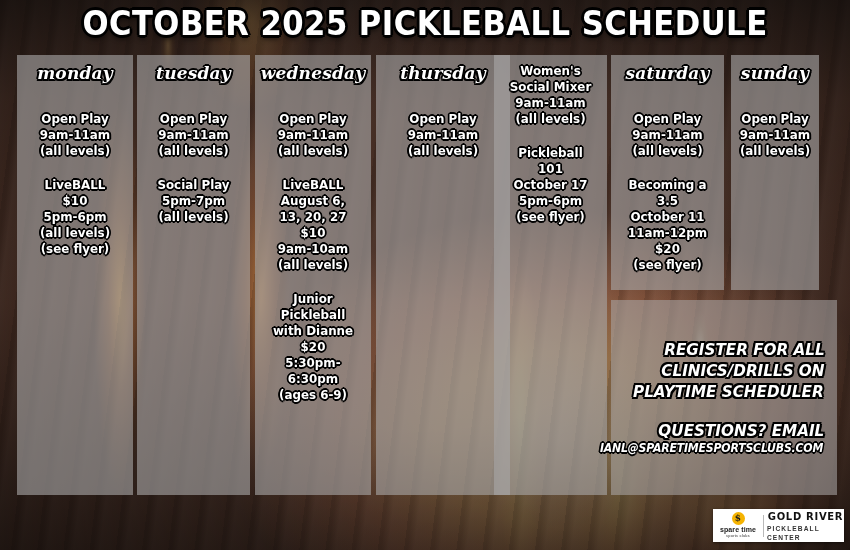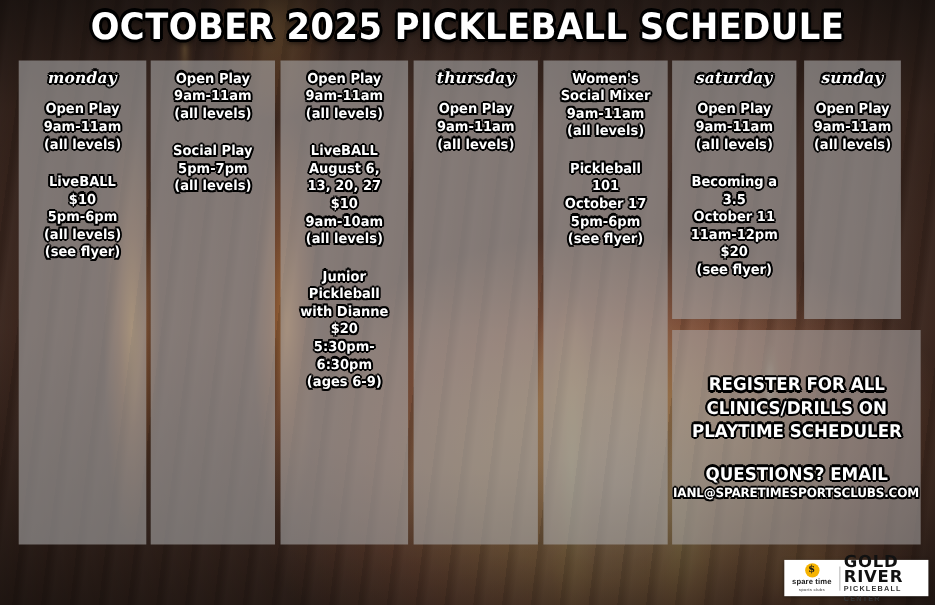--- a/index.html
+++ b/index.html
@@ -77,24 +77,24 @@
     position:absolute;
     background: rgba(168,166,166,.62);
     box-sizing:border-box;
     padding: 8px 4px 10px 4px;
     text-align:center;
   }
   .day-name {
     font-family:"DejaVu Serif", serif;
     font-style: italic;
     font-weight:700;
-    font-size:14px;
+    font-size:17px;
     color:#fff;
     letter-spacing:.2px;
-    margin-bottom: 12px;
+    margin-bottom: 28px;
     text-shadow:
       -1.5px -1.5px 0 #000, 1.5px -1.5px 0 #000, -1.5px 1.5px 0 #000, 1.5px 1.5px 0 #000,
       -2px 0 0 #000, 2px 0 0 #000, 0 -2px 0 #000, 0 2px 0 #000;
   }
   .event {
     margin-bottom: 18px;
   }
   .event:last-child { margin-bottom:0; }
   .line {
     font-family:"DejaVu Sans", sans-serif;
@@ -108,23 +108,24 @@
       -1.9px 0 0 #000, 1.9px 0 0 #000, 0 -1.9px 0 #000, 0 1.9px 0 #000;
   }
 
   
   .register {
     position:absolute;
     background: rgba(168,166,166,.58);
     box-sizing:border-box;
     display:flex;
     flex-direction:column;
-    align-items:center;
+    align-items:flex-end;
     justify-content:center;
     padding: 26px 8px;
+    font-style: italic;
   }
   .reg-line {
     font-family:"DejaVu Sans", sans-serif;
     font-weight:700;
     font-size:16px;
     line-height:21px;
     color:#fff;
     text-align:center;
     transform: scaleX(.95);
     text-shadow:
@@ -179,21 +180,21 @@
     font-family:"Liberation Sans", sans-serif;
     font-size:3.6px; font-weight:700; color:#666; line-height:5px; letter-spacing:.2px;
   }
   .logo-div { width:1px; height:22px; background:#b9b9b9; }
   .logo-right {
     flex:1; display:flex; flex-direction:column; align-items:center; justify-content:center;
     padding-left:3px;
   }
   .logo-gold {
     font-family:"DejaVu Sans", sans-serif;
-    font-weight:700; font-size:15px; color:#111; line-height:14px; letter-spacing:.7px;
+    font-weight:700; font-size:10px; color:#111; line-height:14px; letter-spacing:.7px;
   }
   .logo-pb {
     font-family:"Liberation Sans", sans-serif;
     font-weight:600; font-size:6.6px; color:#333; line-height:9px; letter-spacing:1.1px;
   }
 </style>
 </head>
 <body>
 
 <div id="poster">
@@ -217,33 +218,35 @@
     <div class="event">
       <div class="line">LiveBALL</div>
       <div class="line">$10</div>
       <div class="line">5pm-6pm</div>
       <div class="line">(all levels)</div>
       <div class="line">(see flyer)</div>
     </div>
   </div>
 
   <div class="col" style="left:137px; top:55px; width:113px; height:440px;">
+    <div class="day-name">tuesday</div>
     <div class="event">
       <div class="line">Open Play</div>
       <div class="line">9am-11am</div>
       <div class="line">(all levels)</div>
     </div>
     <div class="event">
       <div class="line">Social Play</div>
       <div class="line">5pm-7pm</div>
       <div class="line">(all levels)</div>
     </div>
   </div>
 
   <div class="col" style="left:255px; top:55px; width:116px; height:440px;">
+    <div class="day-name">wednesday</div>
     <div class="event">
       <div class="line">Open Play</div>
       <div class="line">9am-11am</div>
       <div class="line">(all levels)</div>
     </div>
     <div class="event">
       <div class="line">LiveBALL</div>
       <div class="line">August 6,</div>
       <div class="line">13, 20, 27</div>
       <div class="line">$10</div>
@@ -254,21 +257,21 @@
       <div class="line">Junior</div>
       <div class="line">Pickleball</div>
       <div class="line">with Dianne</div>
       <div class="line">$20</div>
       <div class="line">5:30pm-</div>
       <div class="line">6:30pm</div>
       <div class="line">(ages 6-9)</div>
     </div>
   </div>
 
-  <div class="col" style="left:376px; top:55px; width:113px; height:440px;">
+  <div class="col" style="left:376px; top:55px; width:134px; height:440px;">
     <div class="day-name">thursday</div>
     <div class="event">
       <div class="line">Open Play</div>
       <div class="line">9am-11am</div>
       <div class="line">(all levels)</div>
     </div>
   </div>
 
   <div class="col" style="left:494px; top:55px; width:113px; height:440px;">
     <div class="event">

